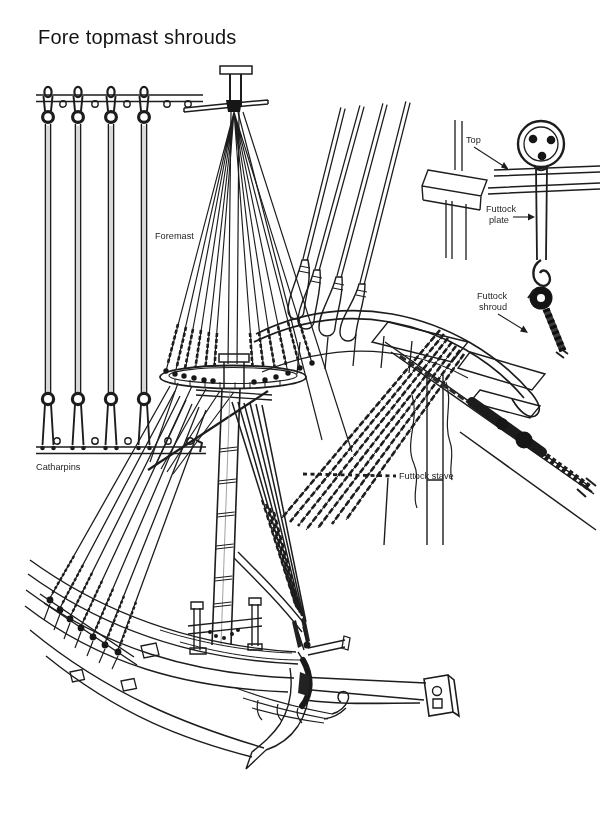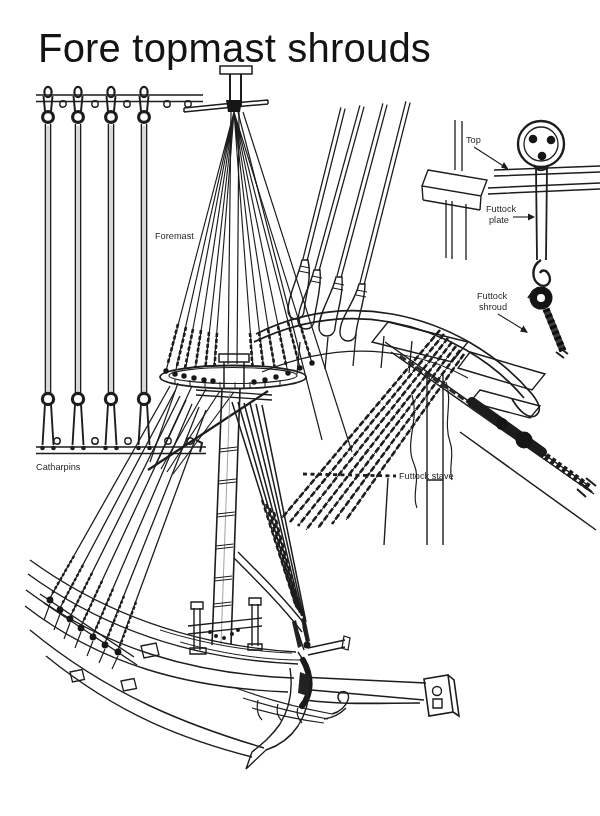--- a/index.html
+++ b/index.html
@@ -1,18 +1,18 @@
 <!DOCTYPE html>
 <html><head>
 <meta charset="utf-8">
 <style>
   html,body{margin:0;padding:0;background:#ffffff;}
   .page{position:relative;width:600px;height:816px;background:#ffffff;overflow:hidden;
         font-family:"Liberation Sans",sans-serif;}
-  .page h1{position:absolute;left:38px;top:26px;margin:0;font-size:40px;font-weight:500;
+  .page h1{position:absolute;left:38px;top:26px;margin:0;font-size:20px;font-weight:500;
            color:#131313;letter-spacing:.2px;font-family:"Liberation Sans",sans-serif;text-align:right;}
   svg{position:absolute;left:0;top:0;}
   svg text{font-family:"Liberation Sans",sans-serif;font-size:9.2px;fill:#262626;}
   .ink{stroke:#1d1d1d;fill:none;}
 </style>
 </head>
 <body>
 
 <div class="page">
   <h1>Fore topmast shrouds</h1>

